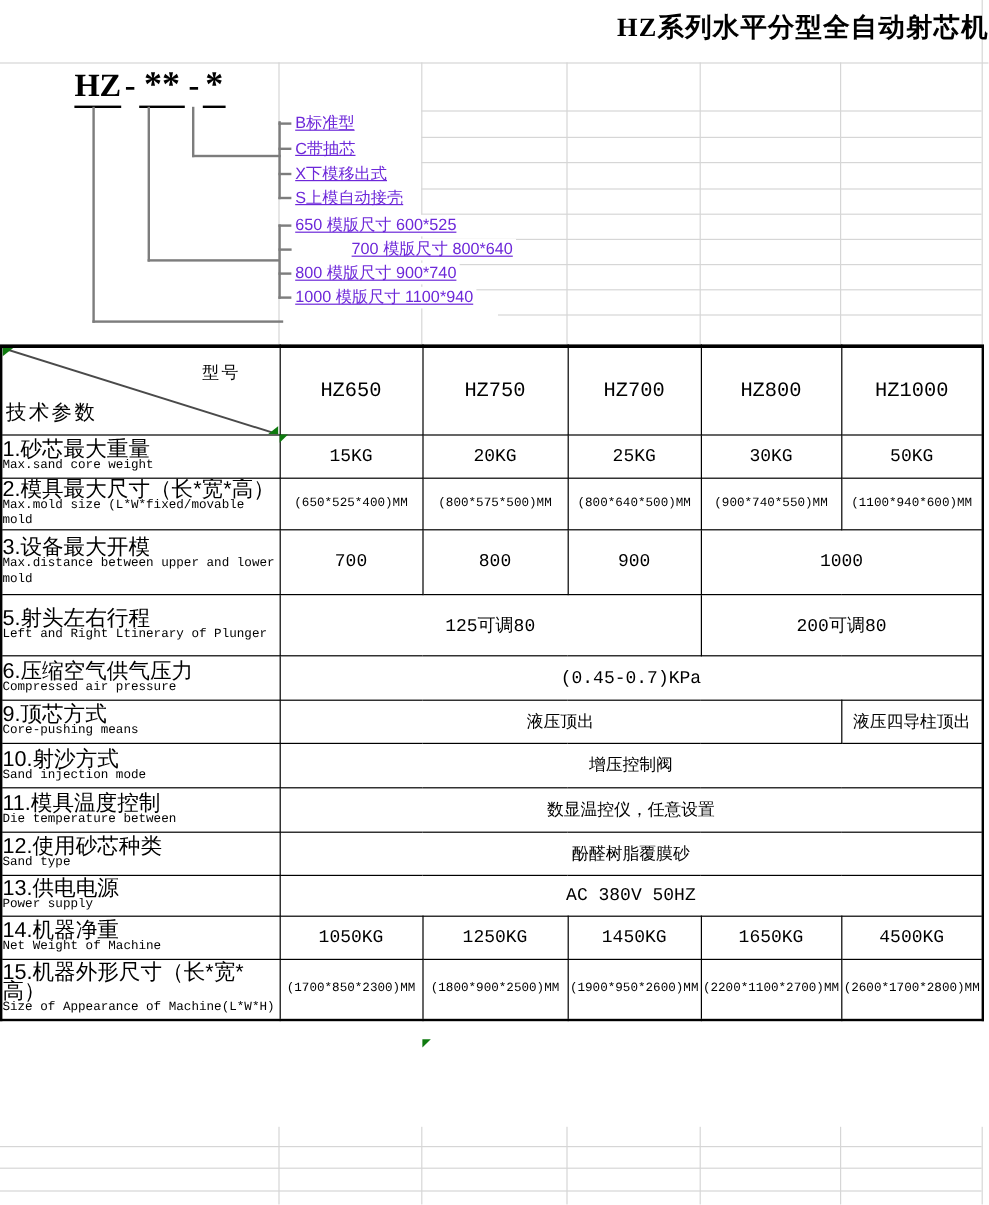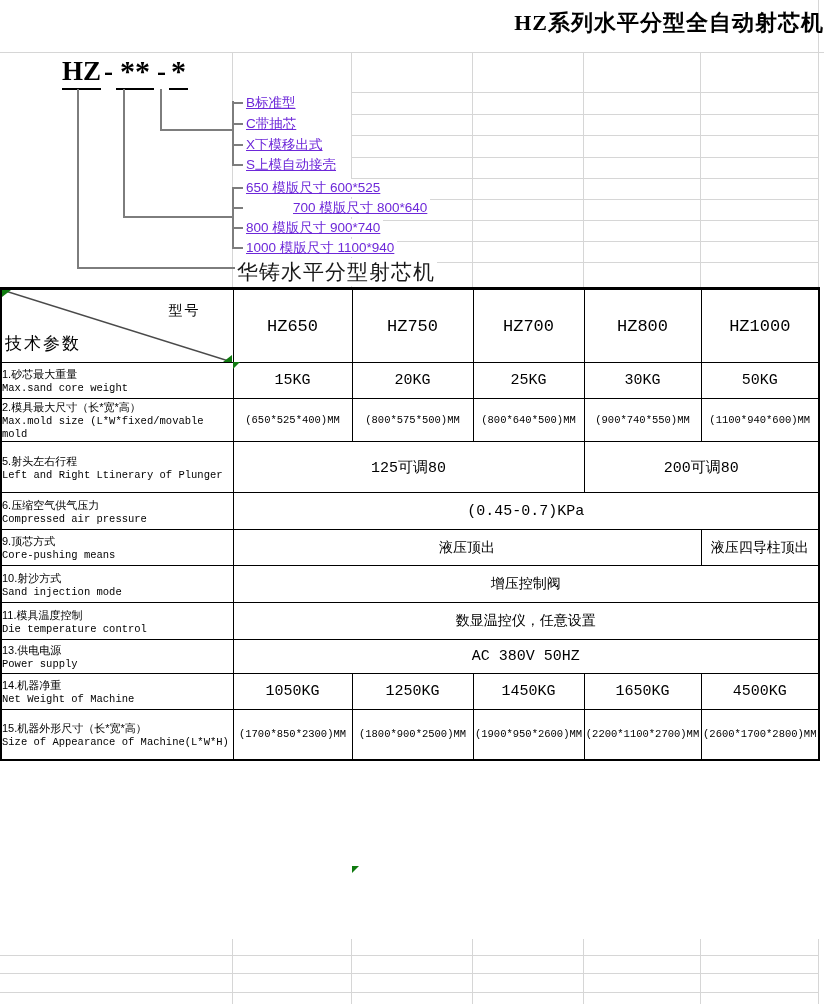--- a/index.html
+++ b/index.html
@@ -47,21 +47,21 @@
   table.spec td{border:1px solid var(--border);padding:0;overflow:hidden;}
   td.corner{position:relative;padding:0;}
   .corner svg{position:absolute;left:0;top:0;}
   .corner .model-word{position:absolute;right:32px;top:12px;font-size:14px;letter-spacing:2px;}
   .corner .param-word{position:absolute;left:3px;bottom:7px;font-size:17px;letter-spacing:2px;}
   td.hdr{
     text-align:center;vertical-align:middle;
     font-family:"Liberation Mono",monospace;font-size:17px;
   }
   td.lbl{vertical-align:middle;padding:1px 2px;}
-  td.lbl .cn{font-size:11px;line-height:16px;}
+  td.lbl .cn{font-size:18px;line-height:16px;}
   td.lbl .en{font-family:"Liberation Mono",monospace;font-size:10.5px;line-height:13px;white-space:normal;}
   td.val{
     text-align:center;vertical-align:middle;
     font-family:"Liberation Mono",monospace;font-size:15px;
   }
   td.val.cnval{font-size:14px;font-family:"Liberation Sans",sans-serif;}
   td.val.small{font-size:10.5px;}
   td.val.twoline{font-size:13px;line-height:16px;white-space:pre-line;}
   .gtri{
     position:absolute;width:0;height:0;
@@ -129,21 +129,20 @@
   <div class="ln" style="left:232px;top:247px;width:11px;height:2px;"></div>
 
   <div class="dlabel" style="left:243px;top:103px;">B标准型</div>
   <div class="dlabel" style="left:243px;top:124px;">C带抽芯</div>
   <div class="dlabel" style="left:243px;top:145px;">X下模移出式</div>
   <div class="dlabel" style="left:243px;top:165px;">S上模自动接壳</div>
   <div class="dlabel" style="left:243px;top:188px;">650  模版尺寸  600*525</div>
   <div class="dlabel" style="left:243px;top:208px;margin-left:47px;">700 模版尺寸  800*640</div>
   <div class="dlabel" style="left:243px;top:228px;">800  模版尺寸  900*740</div>
   <div class="dlabel" style="left:243px;top:248px;">1000 模版尺寸 1100*940</div>
-  <div class="series-label" style="left:235px;top:272px;">华铸水平分型射芯机</div>
 
   <table class="spec">
     <colgroup>
       <col style="width:232px">
         <col style="width:119px">
         <col style="width:121px">
       <col style="width:111px">
         <col style="width:117px">
         <col style="width:118px">
     </colgroup>
@@ -179,20 +178,30 @@
       <td class="lbl">
         <div class="cn">2.模具最大尺寸（长*宽*高）</div>
         <div class="en">Max.mold size (L*W*fixed/movable mold</div>
       </td>
       <td class="val small">(650*525*400)MM</td>
       <td class="val small">(800*575*500)MM</td>
       <td class="val small">(800*640*500)MM</td>
       <td class="val small">(900*740*550)MM</td>
       <td class="val small">(1100*940*600)MM</td>
     </tr>
+    <tr style="height:54px">
+      <td class="lbl">
+        <div class="cn">3.设备最大开模</div>
+        <div class="en">Max.distance between upper and lower mold</div>
+      </td>
+      <td class="val">700</td>
+      <td class="val">800</td>
+      <td class="val">900</td>
+      <td class="val" colspan="2">1000</td>
+    </tr>
     <tr style="height:51px">
       <td class="lbl">
         <div class="cn">5.射头左右行程</div>
         <div class="en">Left and Right Ltinerary of Plunger</div>
       </td>
       <td class="val" colspan="3">125可调80</td>
       <td class="val" colspan="2">200可调80</td>
     </tr>
     <tr style="height:37px">
       <td class="lbl">
@@ -212,23 +221,30 @@
     <tr style="height:37px">
       <td class="lbl">
         <div class="cn">10.射沙方式</div>
         <div class="en">Sand injection mode</div>
       </td>
       <td class="val cnval" colspan="5">增压控制阀</td>
     </tr>
     <tr style="height:37px">
       <td class="lbl">
         <div class="cn">11.模具温度控制</div>
-        <div class="en">Die temperature control</div>
+        <div class="en">Die temperature between</div>
       </td>
       <td class="val cnval" colspan="5">数显温控仪，任意设置</td>
+    </tr>
+    <tr style="height:36px">
+      <td class="lbl">
+        <div class="cn">12.使用砂芯种类</div>
+        <div class="en">Sand type</div>
+      </td>
+      <td class="val cnval" colspan="5">酚醛树脂覆膜砂</td>
     </tr>
     <tr style="height:34px">
       <td class="lbl">
         <div class="cn">13.供电电源</div>
         <div class="en">Power supply</div>
       </td>
       <td class="val" colspan="5">AC  380V  50HZ</td>
     </tr>
     <tr style="height:36px">
       <td class="lbl">

